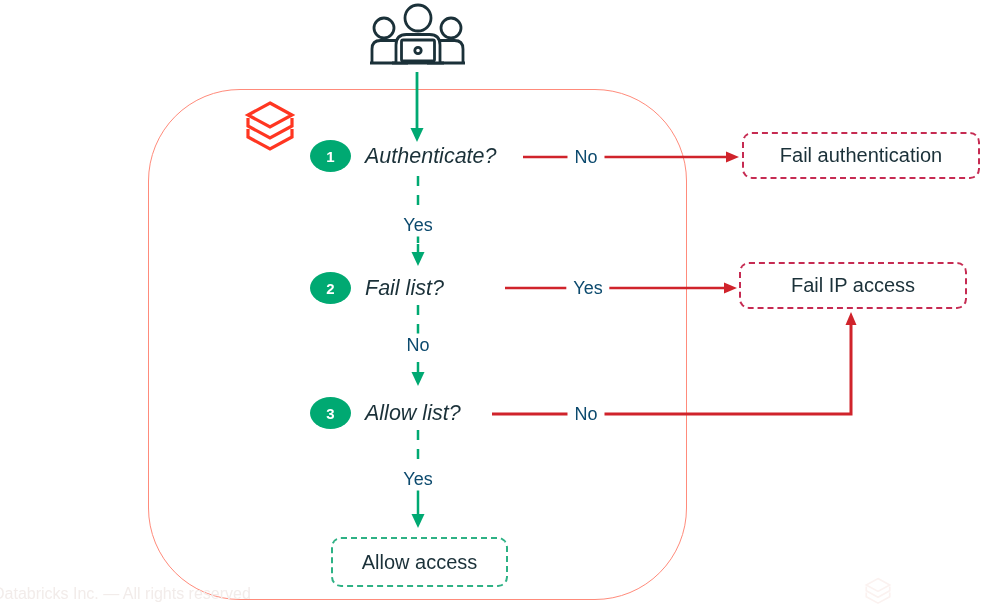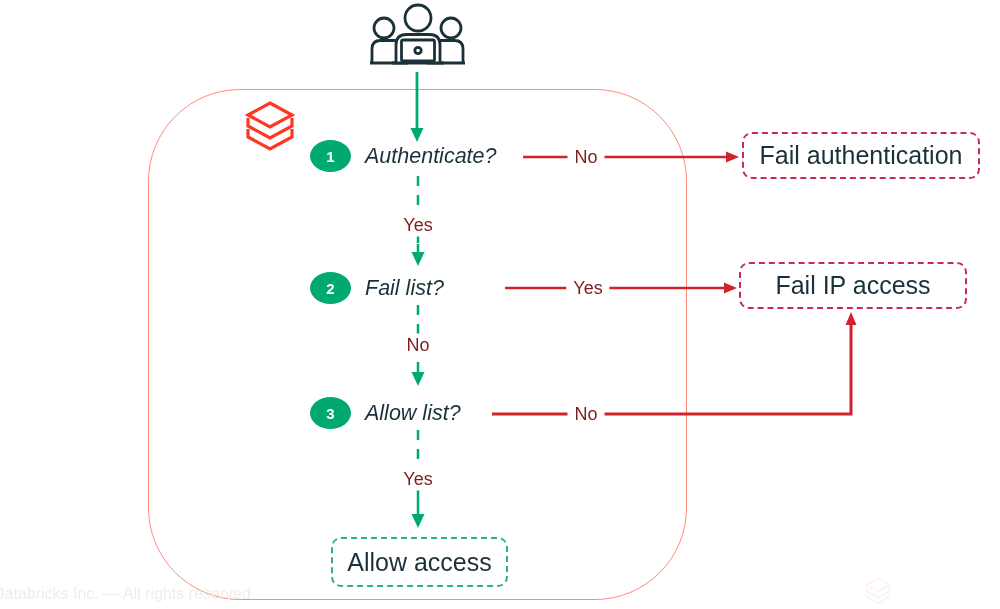--- a/index.html
+++ b/index.html
@@ -14,25 +14,25 @@
   .lines{position:absolute;left:0;top:0;width:1000px;height:609px;}
   .step{position:absolute;display:flex;align-items:center;gap:14px;}
   .step-badge{
     width:41px;height:32px;border-radius:50%;background:#00A972;
     display:flex;align-items:center;justify-content:center;flex:0 0 auto;
   }
   .step-badge span{color:#ffffff;font-size:15px;font-weight:bold;}
   .step-q{font-size:21.5px;color:#1B3139;white-space:nowrap;font-style:italic;}
   .edge-label{
     position:absolute;transform:translate(-50%,-50%);
-    background:#ffffff;padding:1px 7px;font-size:18px;color:#7f1d1d;white-space:nowrap;
+    background:#ffffff;padding:1px 7px;font-size:18px;color:#0c4a6e;white-space:nowrap;
   }
   .outcome{
     position:absolute;display:flex;align-items:center;justify-content:center;
-    border-radius:10px;box-sizing:border-box;font-size:25px;color:#1B3139;white-space:nowrap;
+    border-radius:10px;box-sizing:border-box;font-size:20px;color:#1B3139;white-space:nowrap;
   }
   .outcome.fail{border:2px dashed #C62B52;}
   .outcome.ok{border:2px dashed #2DB184;}
   .watermark{
     position:absolute;left:-7px;top:585px;font-size:16px;color:#F2ECEA;white-space:nowrap;
   }
   .corner-logo{position:absolute;left:860px;top:577px;}
   svg{display:block;}
 </style>
 </head>

